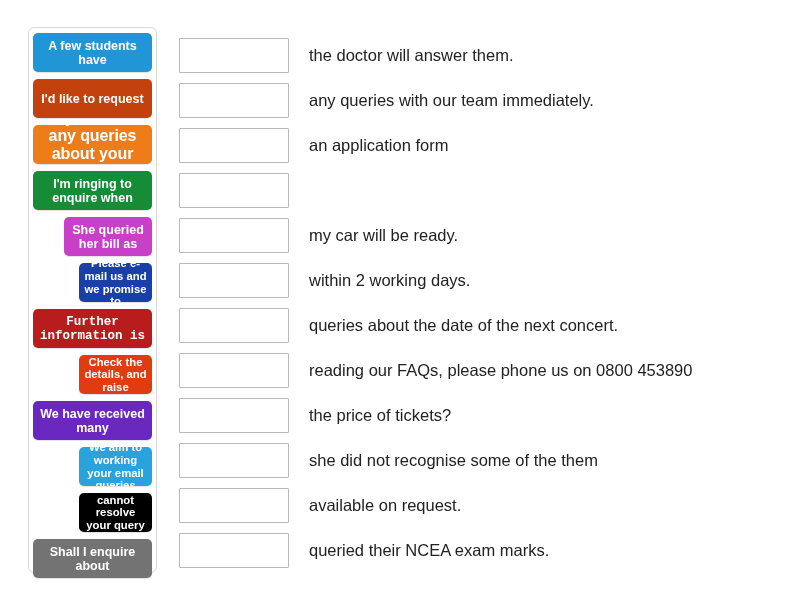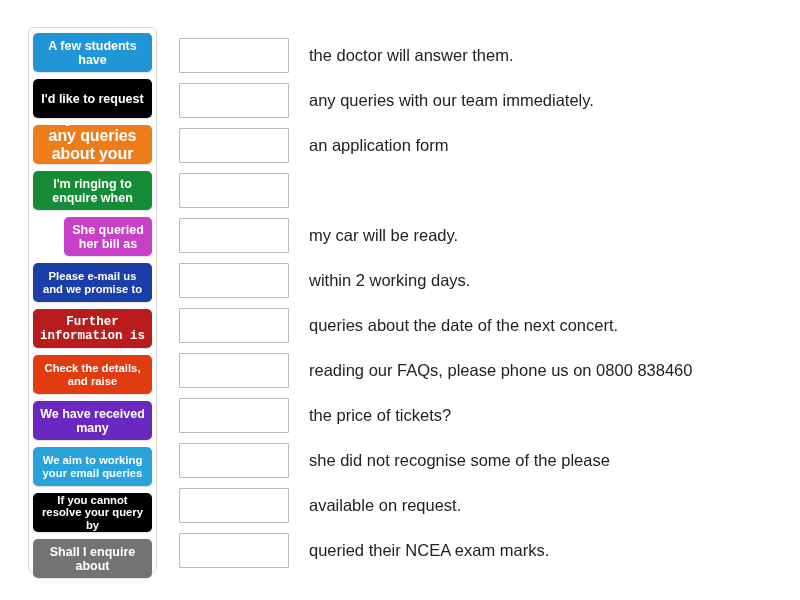--- a/index.html
+++ b/index.html
@@ -54,21 +54,21 @@
     padding: 2px 4px;
     cursor: move;
     user-select: none;
     box-shadow: 0 1px 1px rgba(0,0,0,0.12);
     overflow: hidden;
   }
   .tile span { display: block; width: 100%; }
 
   .tile.size-normal { font-size: 12.5px; }
   .tile.size-small  { font-size: 16px; letter-spacing: -0.1px; }
-  .tile.size-mid    { font-size: 11.3px; }
+  .tile.size-mid    { font-size: 11.3px; margin-left: 46px; }
 
   
   .rows {
     position: absolute;
     left: 179px;
     top: 33px;
     width: 610px;
   }
 
   .row {
@@ -97,21 +97,21 @@
 </head>
 <body>
 
 <div id="app">
 
   <div class="tile-panel">
     <div class="tile-list">
         <div class="tile size-normal" style="background: rgb(33, 150, 214);">
           <span>A few students have</span>
         </div>
-        <div class="tile size-normal" style="background: #000000;">
+        <div class="tile size-normal" style="background: #c2410c;">
           <span>I'd like to request</span>
         </div>
         <div class="tile size-small" style="background: rgb(238, 124, 24);">
           <span>If you have any queries about your treatment,</span>
         </div>
         <div class="tile size-normal" style="background: rgb(22, 140, 54);">
           <span>I'm ringing to enquire when</span>
         </div>
         <div class="tile size-normal" style="background: rgb(200, 64, 200); margin-left: 31px;">
           <span>She queried her bill as</span>
@@ -163,29 +163,29 @@
       <div class="row">
         <div class="dropzone"></div>
         <div class="answer-text">within 2 working days.</div>
       </div>
       <div class="row">
         <div class="dropzone"></div>
         <div class="answer-text">queries about the date of the next concert.</div>
       </div>
       <div class="row">
         <div class="dropzone"></div>
-        <div class="answer-text">reading our FAQs, please phone us on 0800 838460</div>
+        <div class="answer-text">reading our FAQs, please phone us on 0800 453890</div>
       </div>
       <div class="row">
         <div class="dropzone"></div>
         <div class="answer-text">the price of tickets?</div>
       </div>
       <div class="row">
         <div class="dropzone"></div>
-        <div class="answer-text">she did not recognise some of the please</div>
+        <div class="answer-text">she did not recognise some of the them</div>
       </div>
       <div class="row">
         <div class="dropzone"></div>
         <div class="answer-text">available on request.</div>
       </div>
       <div class="row">
         <div class="dropzone"></div>
         <div class="answer-text">queried their NCEA exam marks.</div>
       </div>
     </div>

